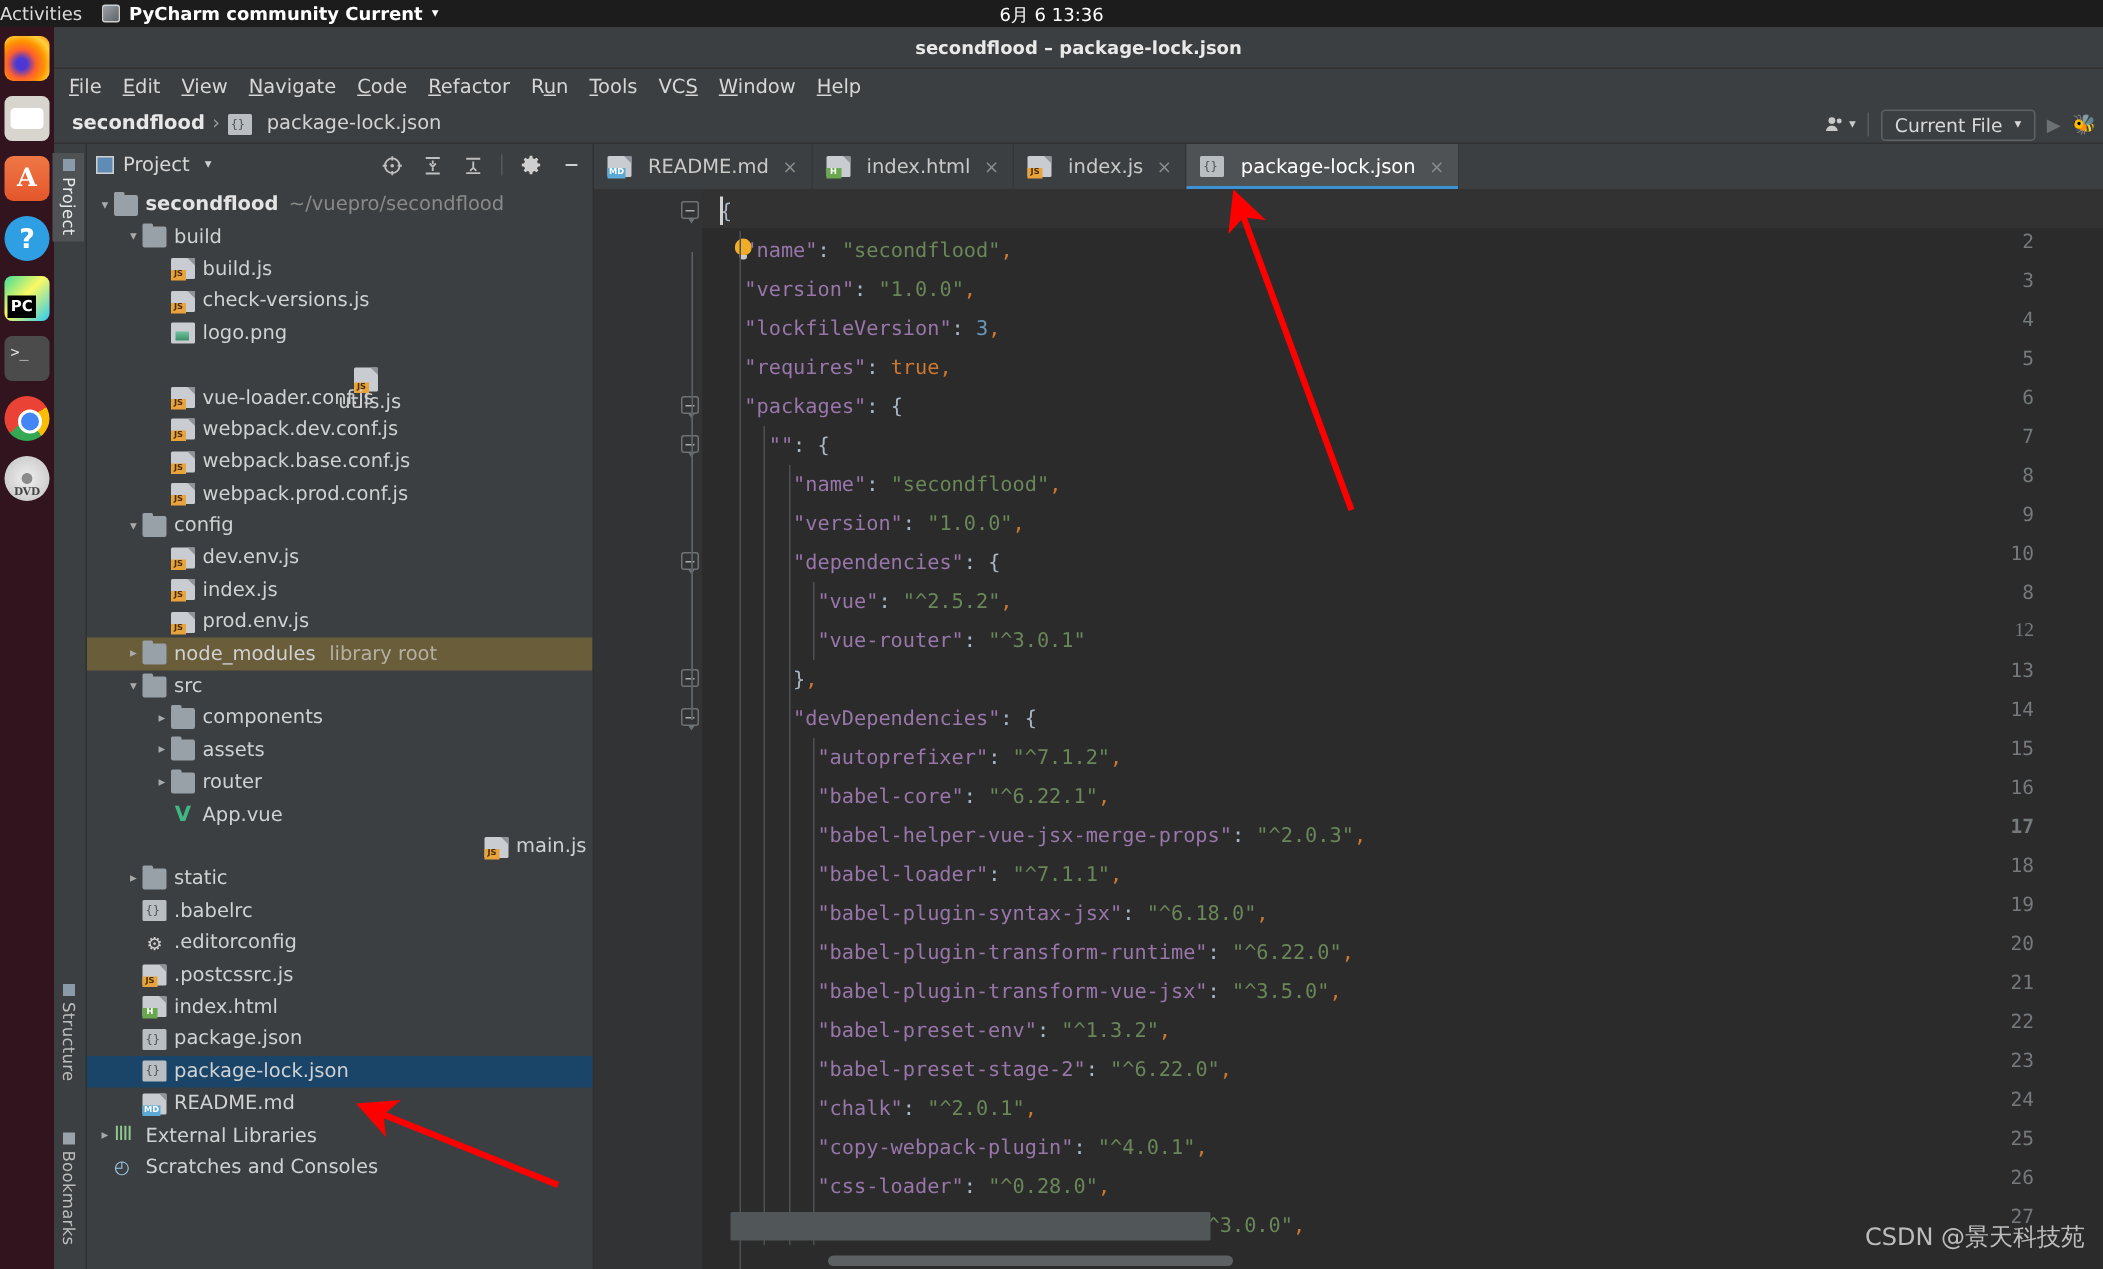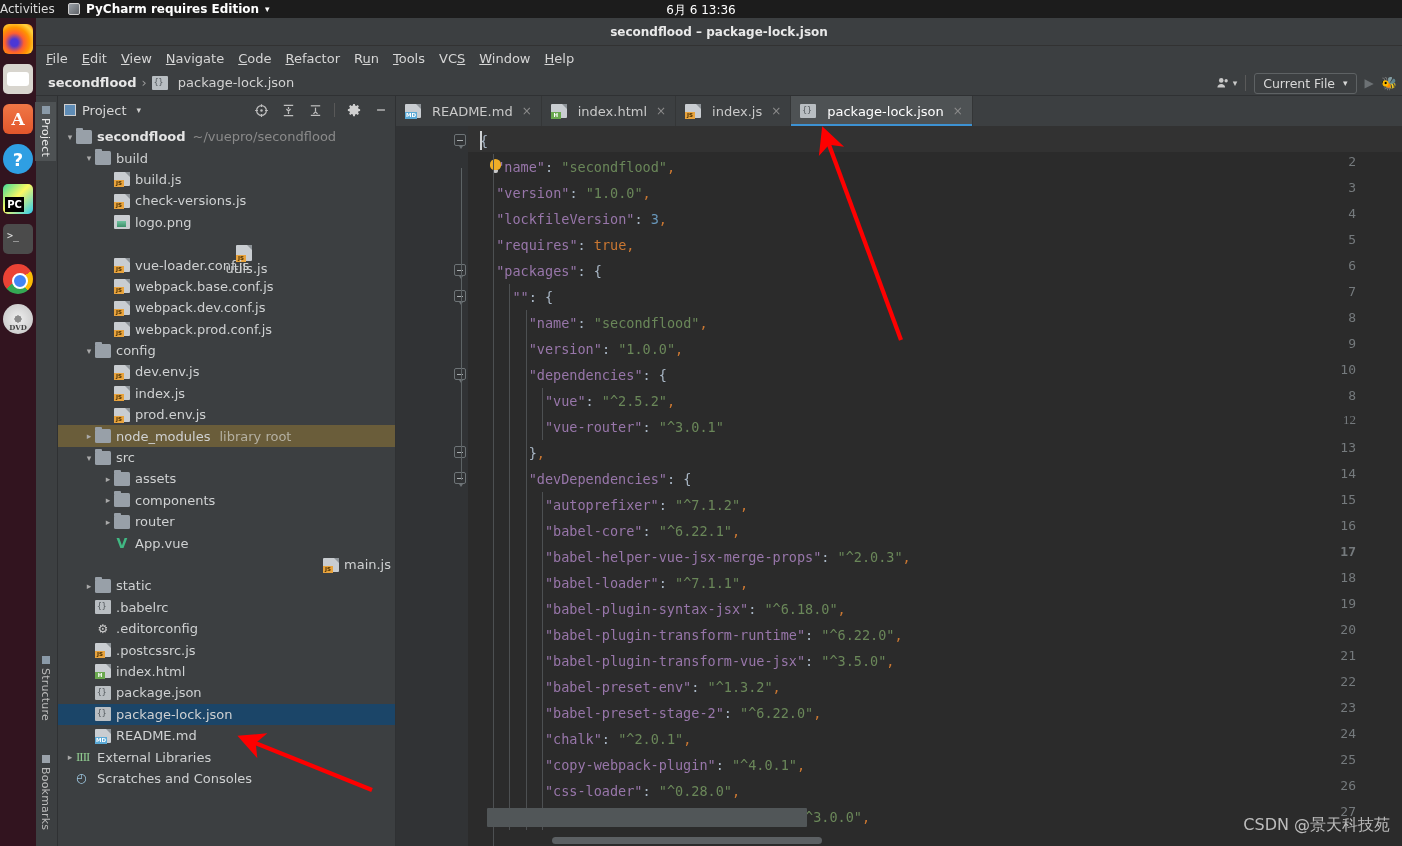--- a/index.html
+++ b/index.html
@@ -183,21 +183,21 @@
     content:"{}"; position:absolute; left:2px; top:0px; font-size:8px; color:#4c5256;
     font-family:"DejaVu Sans Mono", monospace; line-height:14px;
   }
   .ic-png { background:#c9cdd1; border-radius:1px; }
   .ic-png::after {
     content:""; position:absolute; left:3px; bottom:2px; width:9px; height:6px;
     background:linear-gradient(#6fc3a0,#3c8f6a);
   }
   .ic-vue { color:#41b883; font-weight:bold; font-size:14px; text-align:center; line-height:14px; }
   .ic-gear { color:#cfcfcf; font-size:12px; text-align:center; line-height:14px; }
-  .ic-lib { color:#8fc98f; font-size:13px; line-height:14px; letter-spacing:-1px;font-family:Liberation Serif, serif;}
+  .ic-lib { color:#8fc98f; font-size:13px; line-height:14px; letter-spacing:-1px;}
   .ic-scratch { color:#9ec7e0; font-size:12px; line-height:14px; }
   .lbl-bold { font-weight:bold; color:#e4e4e4; }
   .lbl-dim { color:#8a8a8a; margin-left:7px; }
   .lbl-lib { color:#b4b0a2; margin-left:9px; }
 
   
   .editor-area {
     position:absolute; left:360px; top:78px; width:1006px; height:750px; background:#2b2b2b;
   }
   .tabbar { height:30px; background:#3c3f41; display:flex; align-items:stretch; }
@@ -275,21 +275,21 @@
 </style>
 </head>
 <body>
 
 <div id="root">
 
   <div class="gnome-topbar">
     <div class="gnome-activities">Activities</div>
     <div class="gnome-app">
       <span class="appicon"></span>
-      <span>PyCharm requires Edition</span>
+      <span>PyCharm community Current</span>
       <span class="gnome-caret">▾</span>
     </div>
     <div class="gnome-clock">6月 6  13:36</div>
   </div>
 
   <div class="dock">
     <div class="dockicon di-firefox"></div>
     <div class="dockicon di-files"></div>
     <div class="dockicon di-software"></div>
     <div class="dockicon di-help"></div>
@@ -447,28 +447,28 @@
             <span class="ficon ic-file">
               <span class="ic-badge b-js">JS</span>
             </span>
             <span>vue-loader.conf.js</span>
           </div>
           <div class="row" style="padding-left: 44px;">
             <span class="chev"></span>
             <span class="ficon ic-file">
               <span class="ic-badge b-js">JS</span>
             </span>
+            <span>webpack.dev.conf.js</span>
+          </div>
+          <div class="row" style="padding-left: 44px;">
+            <span class="chev"></span>
+            <span class="ficon ic-file">
+              <span class="ic-badge b-js">JS</span>
+            </span>
             <span>webpack.base.conf.js</span>
-          </div>
-          <div class="row" style="padding-left: 44px;">
-            <span class="chev"></span>
-            <span class="ficon ic-file">
-              <span class="ic-badge b-js">JS</span>
-            </span>
-            <span>webpack.dev.conf.js</span>
           </div>
           <div class="row" style="padding-left: 44px;">
             <span class="chev"></span>
             <span class="ficon ic-file">
               <span class="ic-badge b-js">JS</span>
             </span>
             <span>webpack.prod.conf.js</span>
           </div>
           <div class="row" style="padding-left: 25px;">
             <span class="chev down"></span>
@@ -503,26 +503,26 @@
             <span class="lbl-lib">library root</span>
           </div>
           <div class="row" style="padding-left: 25px;">
             <span class="chev down"></span>
             <span class="ficon ic-folder"></span>
             <span>src</span>
           </div>
           <div class="row" style="padding-left: 44px;">
             <span class="chev right"></span>
             <span class="ficon ic-folder"></span>
+            <span>components</span>
+          </div>
+          <div class="row" style="padding-left: 44px;">
+            <span class="chev right"></span>
+            <span class="ficon ic-folder"></span>
             <span>assets</span>
-          </div>
-          <div class="row" style="padding-left: 44px;">
-            <span class="chev right"></span>
-            <span class="ficon ic-folder"></span>
-            <span>components</span>
           </div>
           <div class="row" style="padding-left: 44px;">
             <span class="chev right"></span>
             <span class="ficon ic-folder"></span>
             <span>router</span>
           </div>
           <div class="row" style="padding-left: 44px;">
             <span class="chev"></span>
             <span class="ficon ic-vue">V</span>
             <span>App.vue</span>

